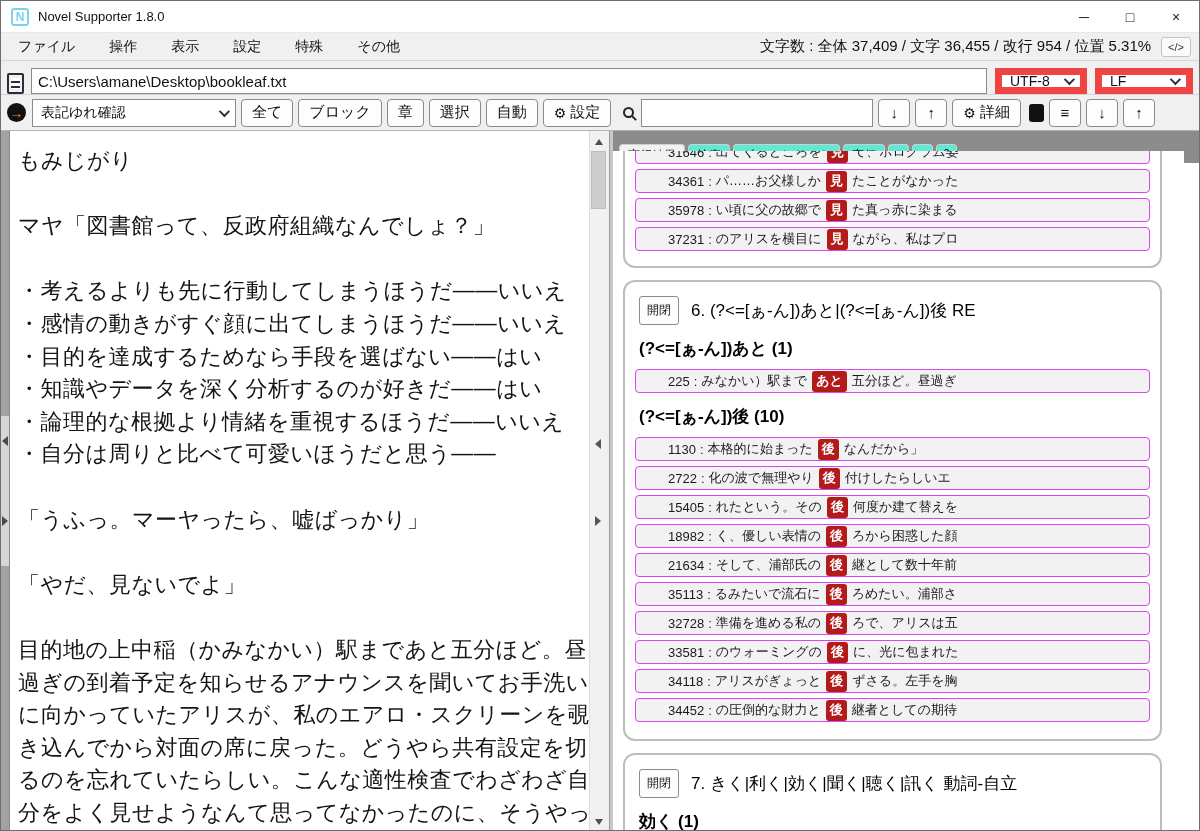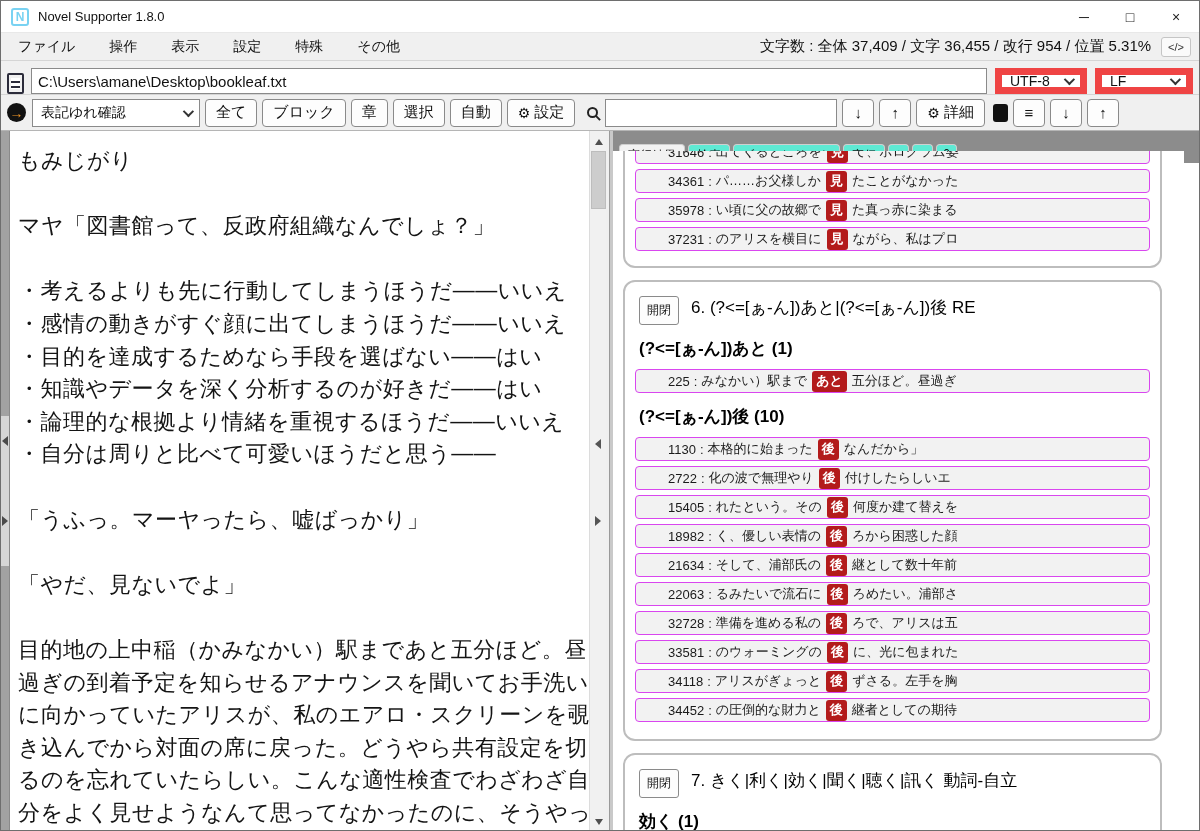--- a/index.html
+++ b/index.html
@@ -37,21 +37,21 @@
   .sel-enc { width:92px; margin-left:8px; }
   .sel-eol { width:98px; margin-left:8px; }
   .chev { width:8px; height:8px; border-right:2px solid #333; border-bottom:2px solid #333;
           transform:rotate(45deg) translateY(-2px); }
 
   
   .toolbar { position:absolute; left:0; top:94px; width:100%; height:36px; background:#f0f0f0;
              display:flex; align-items:center; border-bottom:1px solid #b5b5b5; }
   .run-icon { width:19px; height:19px; border-radius:50%; background:#111; color:#f09626; margin:0 6px;
               display:flex; align-items:center; justify-content:center; font-size:14px; font-weight:bold; }
-  .tool-select { width:168px; height:28px; border:1px solid #8a8a8a; background:#fff; font-size:14px;
+  .tool-select { width:204px; height:28px; border:1px solid #8a8a8a; background:#fff; font-size:14px;
                  display:flex; align-items:center; justify-content:space-between; padding:0 8px; color:#111; }
   .tbtn { height:28px; border:1px solid #8a8a8a; border-radius:4px; background:#fdfdfd; font-size:15px;
           color:#111; padding:0 10px; margin-left:5px; display:flex; align-items:center; gap:4px;
           font-family:"Liberation Sans",sans-serif; }
   .gear { font-size:14px; }
   .mag { width:11px; height:11px; border:2px solid #222; border-radius:50%; position:relative; margin:0 7px 0 12px; }
   .mag::after { content:""; position:absolute; width:6px; height:2px; background:#222; right:-5px; bottom:-3px;
                 transform:rotate(45deg); }
   .search-input { width:232px; height:28px; border:1px solid #8a8a8a; background:#fff; padding:0 6px; font-size:14px; }
   .sq-swatch { width:15px; height:18px; background:#111; border-radius:3px; margin-left:8px; }
@@ -100,21 +100,21 @@
   .tab { font-size:12px; color:#111; background:#5eead4; border:1px solid #cfcfcf; border-bottom:none;
          border-radius:4px 4px 0 0; padding:2px 8px 3px; height:19px; }
   .tab.active { background:#f2f2f2; }
   .tab.small { padding:2px 6px 3px; }
 
   .results-content { position:absolute; left:0; top:20px; width:571px; height:681px; background:#fff;
                      overflow:hidden; padding:0 0 0 10px; }
   .group { border:2px solid #bdbdbd; border-radius:12px; background:#fff; padding:12px 10px;
            margin:0 22px 12px 0; }
   .group.partial { margin-top:-23px; padding:10px; }
-  .ghead { display:flex; gap:12px; margin:2px 0 10px 4px; }
+  .ghead { display:flex; align-items:center; gap:12px; margin:2px 0 10px 4px; }
   .toggle-btn { font-size:12px; color:#111; background:#fdfdfd; border:1px solid #8a8a8a; border-radius:3px;
                 padding:5px 7px; font-family:"Liberation Sans",sans-serif; }
   .gtitle { font-size:17px; font-weight:normal; color:#000; }
   .subhead { font-size:17px; font-weight:bold; color:#000; margin:12px 0 9px 4px; }
   .rrow { height:24px; background:#f2f2f2; border:1px solid #d946ef; border-radius:4px; margin-bottom:5px;
           display:flex; align-items:center; padding-left:32px; font-size:13px; color:#1a1a1a;
           white-space:nowrap; overflow:hidden; }
   .rnum { color:#1a1a1a; }
   .rsep { margin:0 4px; }
   .rmark { background:#b31b1b; color:#fff; font-weight:bold; border-radius:3px; padding:1px 4px 2px;
@@ -322,21 +322,21 @@
             <span class="rtxt">ろから困惑した顔</span>
           </div>
           <div class="rrow">
             <span class="rnum">21634</span>
             <span class="rsep">:</span>
             <span class="rtxt">そして、浦部氏の</span>
             <span class="rmark">後</span>
             <span class="rtxt">継として数十年前</span>
           </div>
           <div class="rrow">
-            <span class="rnum">22063</span>
+            <span class="rnum">35113</span>
             <span class="rsep">:</span>
             <span class="rtxt">るみたいで流石に</span>
             <span class="rmark">後</span>
             <span class="rtxt">ろめたい。浦部さ</span>
           </div>
           <div class="rrow">
             <span class="rnum">32728</span>
             <span class="rsep">:</span>
             <span class="rtxt">準備を進める私の</span>
             <span class="rmark">後</span>

